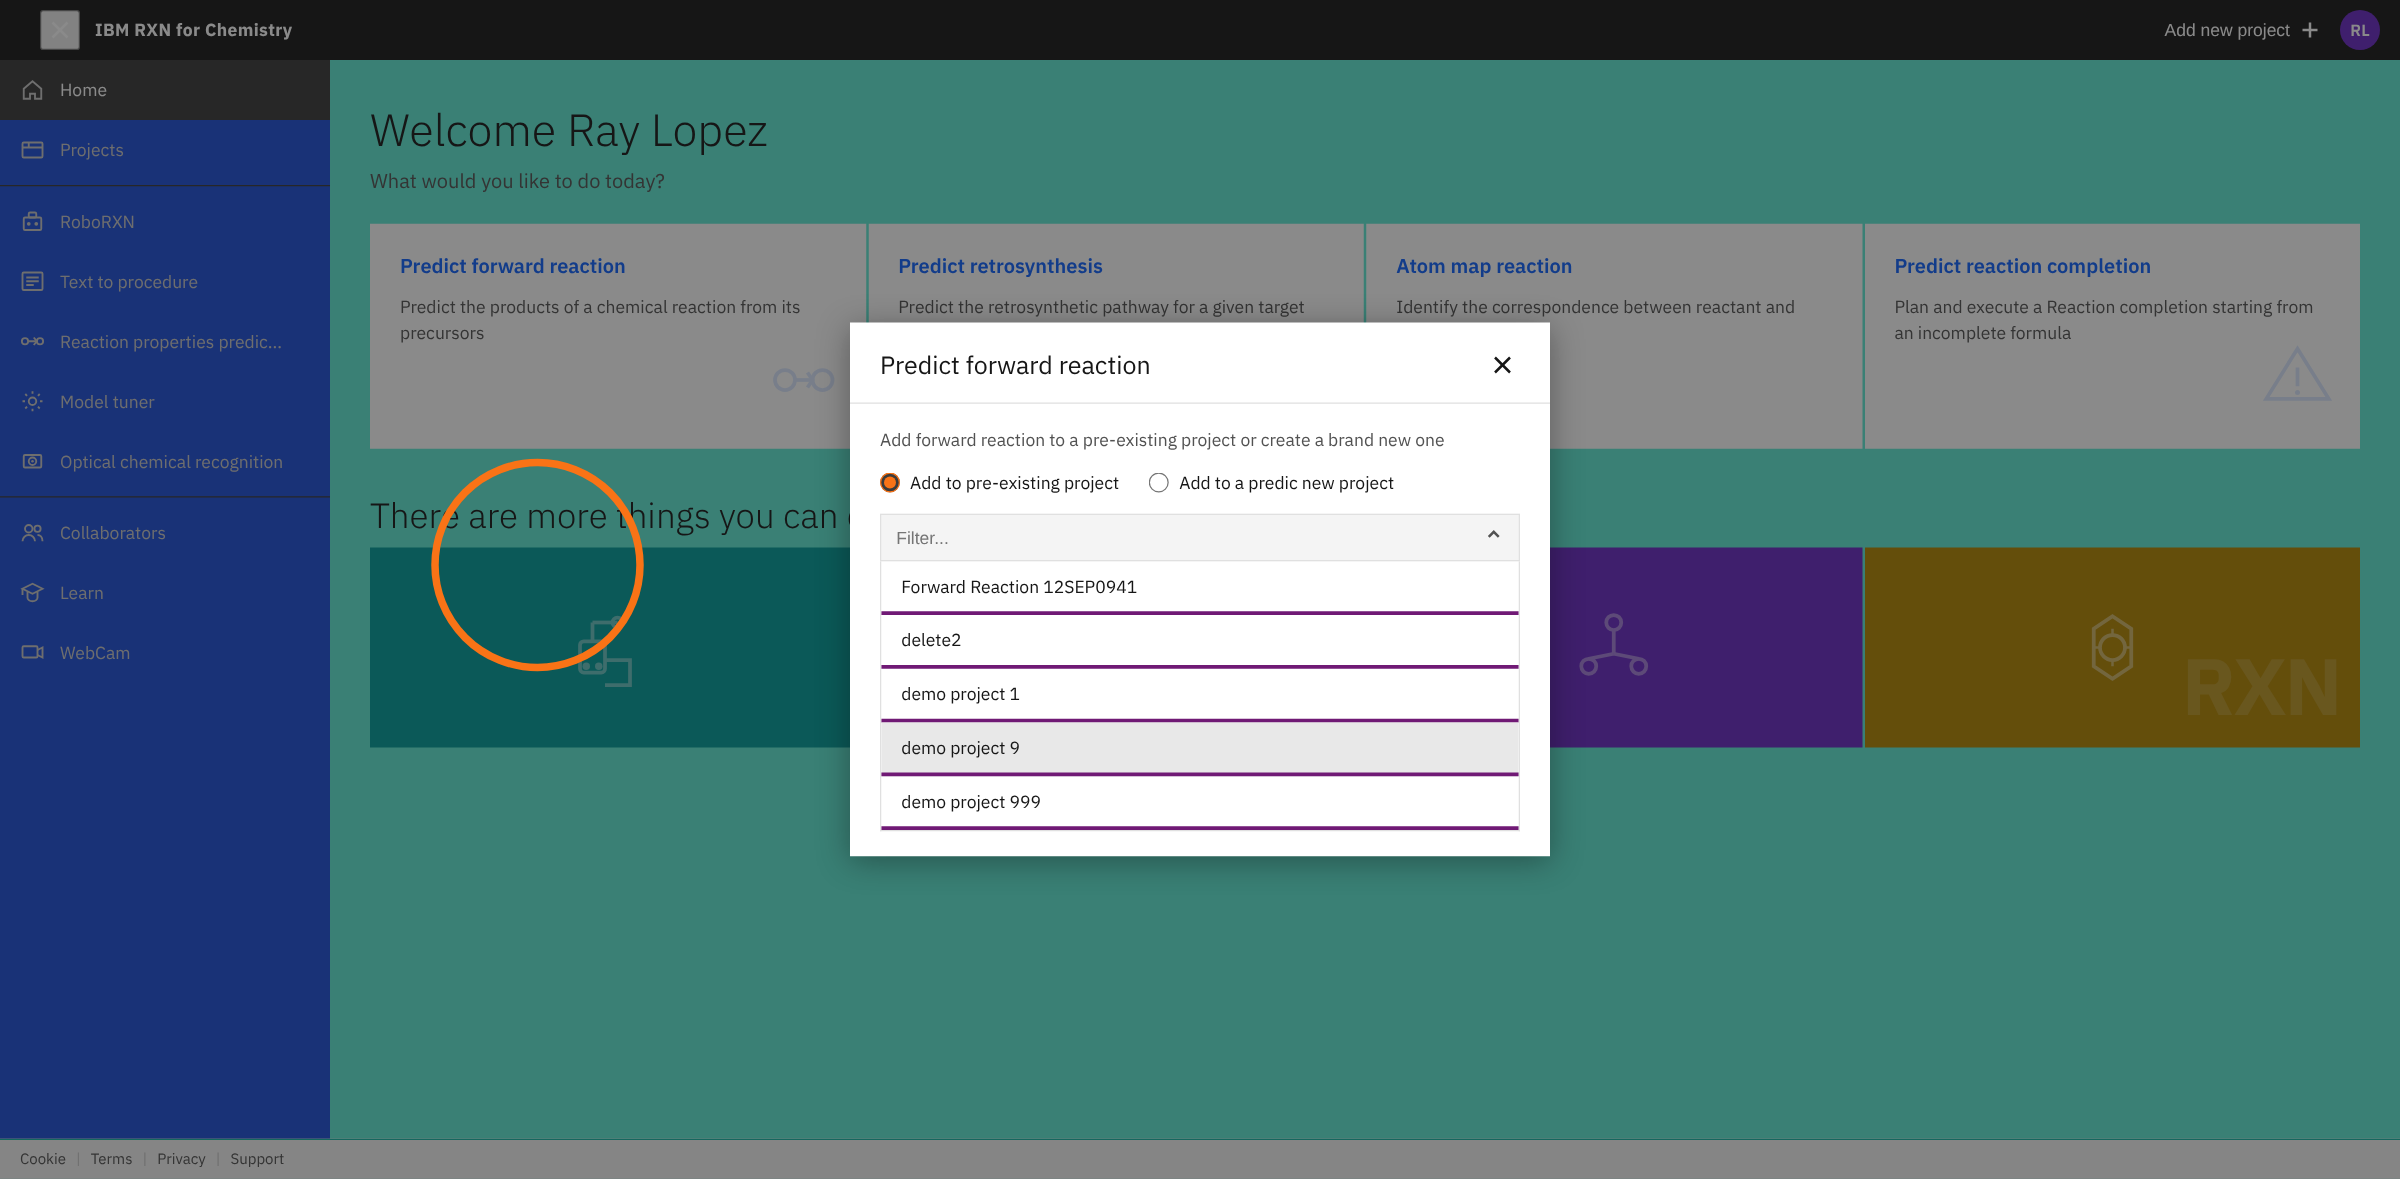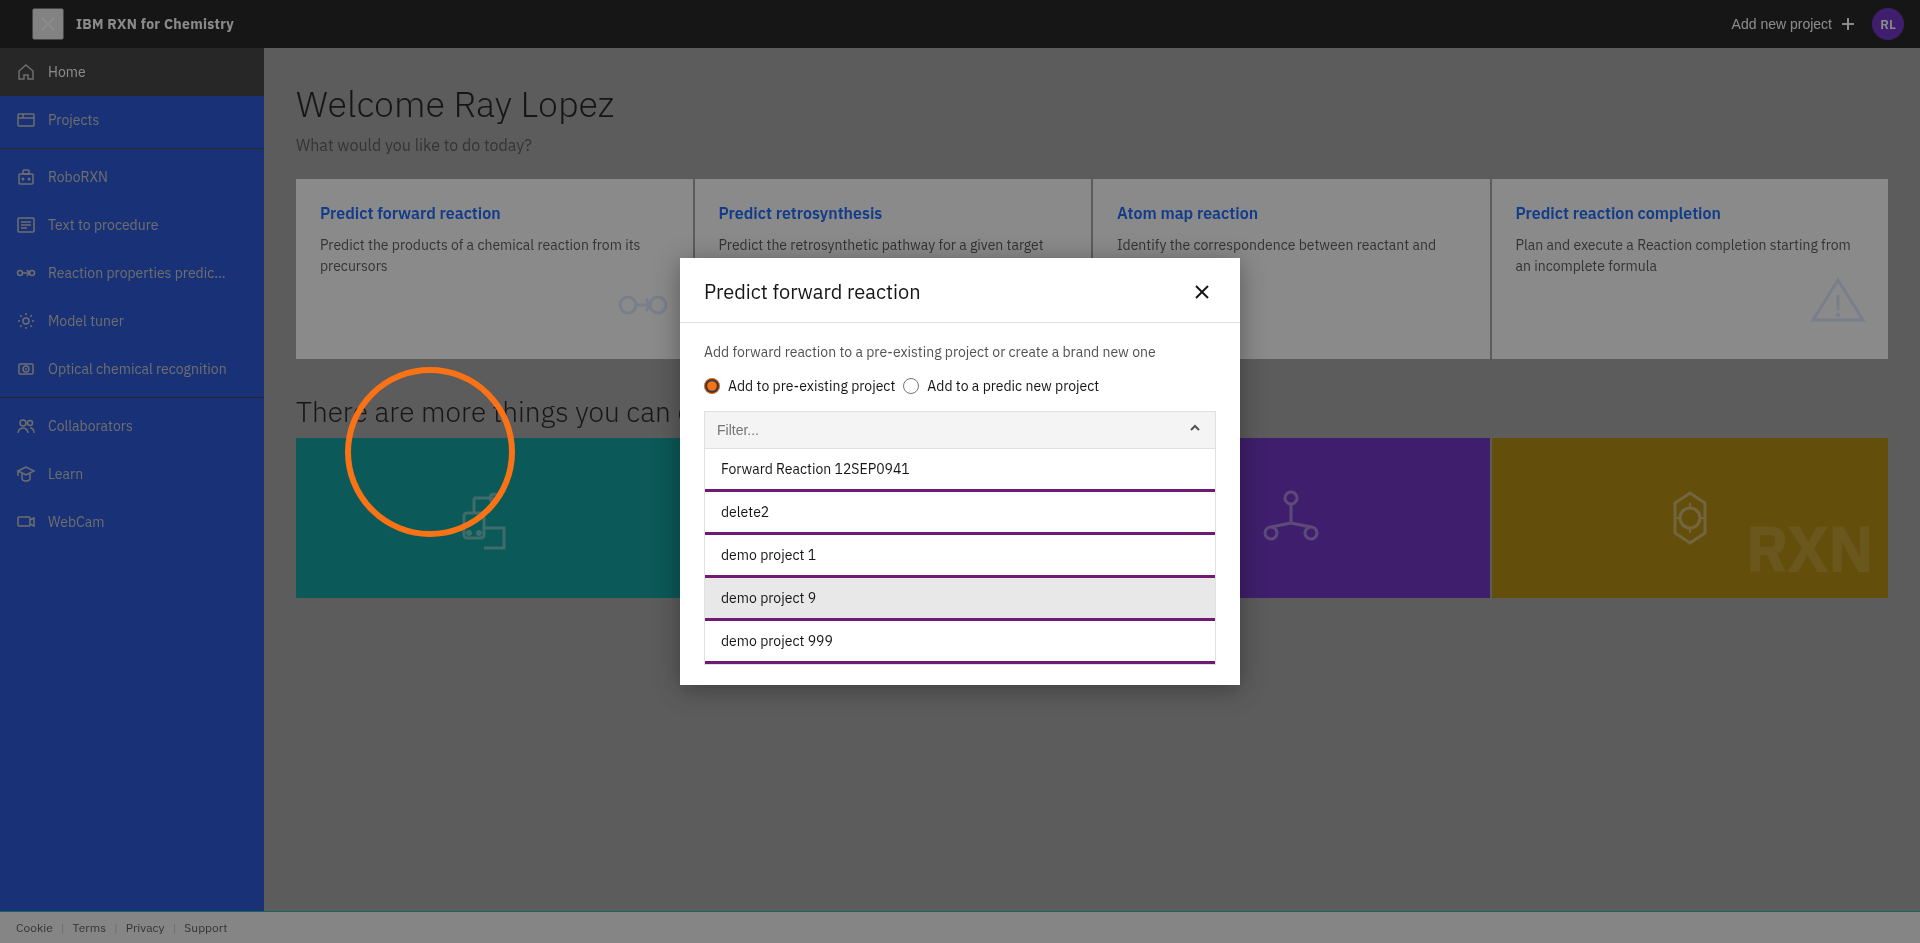--- a/index.html
+++ b/index.html
@@ -81,21 +81,21 @@
       display: flex; align-items: center; justify-content: center;
       flex-shrink: 0;
     }
     .sidebar-divider { border: none; border-top: 1px solid #393939; margin: 4px 0; }
 
     
     .main {
       flex: 1;
       overflow-y: auto;
       padding: 32px 32px;
-      background: #a3a3a3;
+      background: #5eead4;
       position: relative;
     }
     .welcome-title {
       font-size: 36px;
       font-weight: 300;
       color: #161616;
       margin-bottom: 8px;
     }
     .welcome-subtitle {
       font-size: 16px;
@@ -203,21 +203,21 @@
     .modal-body {
       padding: 20px 24px;
       overflow-y: auto;
       flex: 1;
     }
     .modal-subtitle {
       font-size: 14px;
       color: #525252;
       margin-bottom: 16px;
     }
-    .radio-group { display: flex; gap: 8px; margin-bottom: 16px; }
+    .radio-group { display: flex; gap: 24px; margin-bottom: 16px; }
     .radio-option {
       display: flex;
       align-items: center;
       gap: 8px;
       cursor: pointer;
     }
     .radio-option input[type="radio"] {
       accent-color: #f97316;
       width: 16px; height: 16px;
       cursor: pointer;

